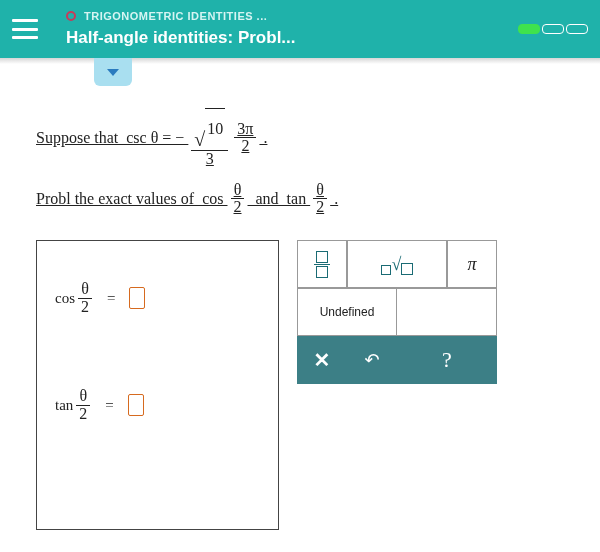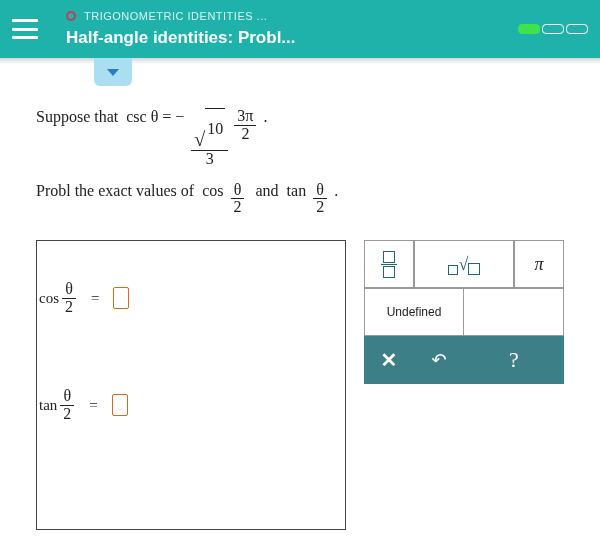--- a/index.html
+++ b/index.html
@@ -19,21 +19,21 @@
     color: #fff;
   }
   .hamburger {
     width: 26px; height: 20px;
     display: flex; flex-direction: column; justify-content: space-between;
     margin-right: 28px; cursor: pointer;
   }
   .hamburger span { display: block; height: 3px; background: #fff; border-radius: 1px; }
   .header-titles { flex: 1; }
   .breadcrumb {
-    font-size: 11px; font-weight: 400; letter-spacing: 0.5px;
+    font-size: 11px; font-weight: 700; letter-spacing: 0.5px;
     display: flex; align-items: center;
     color: #d6f5f3;
   }
   .rec-icon {
     width: 10px; height: 10px; border-radius: 50%; border: 2px solid #c73b5a;
     margin-right: 8px;
   }
   .page-title { font-size: 17px; font-weight: 600; margin-top: 6px; color:#fff;}
   .progress {
     display: flex; gap: 2px; align-items: center;
@@ -53,35 +53,35 @@
     border-radius: 0 0 6px 6px;
     display:flex; align-items:center; justify-content:center;
     cursor:pointer;
   }
   .chev { width:0;height:0;border-left:6px solid transparent;border-right:6px solid transparent;border-top:7px solid #2a7bbf;}
   .content {
     padding: 44px 20px 20px 36px;
     font-family: "Times New Roman", serif;
     color: #222;
   }
-  .line { font-size: 16px; margin-bottom: 14px; display:flex; align-items:flex-start; flex-wrap:wrap;}
+  .line { font-size: 16px; margin-bottom: 14px; display:flex; align-items:center; flex-wrap:wrap;text-decoration:underline;}
   .line .text { white-space: pre; }
   .frac { display:inline-flex; flex-direction:column; align-items:center; font-size:16px; line-height:1.05; margin:0 3px; vertical-align:middle;}
   .frac .num { border-bottom:1px solid #222; padding:0 3px;}
   .frac .den { padding:0 3px; }
   .sqrt { display:inline-flex; align-items:flex-end;}
   .sqrt .rad { font-size:20px; }
   .sqrt .arg { border-top:1px solid #222; padding:12px 2px; }
   .answer-area {
     display:flex; align-items:flex-start; gap:18px; margin-top:24px;
   }
   .answer-box {
-    width:310px; height:290px;
+    width:243px; height:290px;
     border:1px solid #444;
-    padding: 40px 2px;
+    padding: 40px 18px;
     display:flex; flex-direction:column; gap:72px;
   }
   .ans-row { display:flex; align-items:center; font-size:15px;}
   .input-slot {
     width:16px; height:22px; border:1.5px solid #d66a1f; border-radius:2px;
     margin-left:6px;
   }
   .keypad { width:200px; }
   .krow { display:flex; }
   .kbtn {

